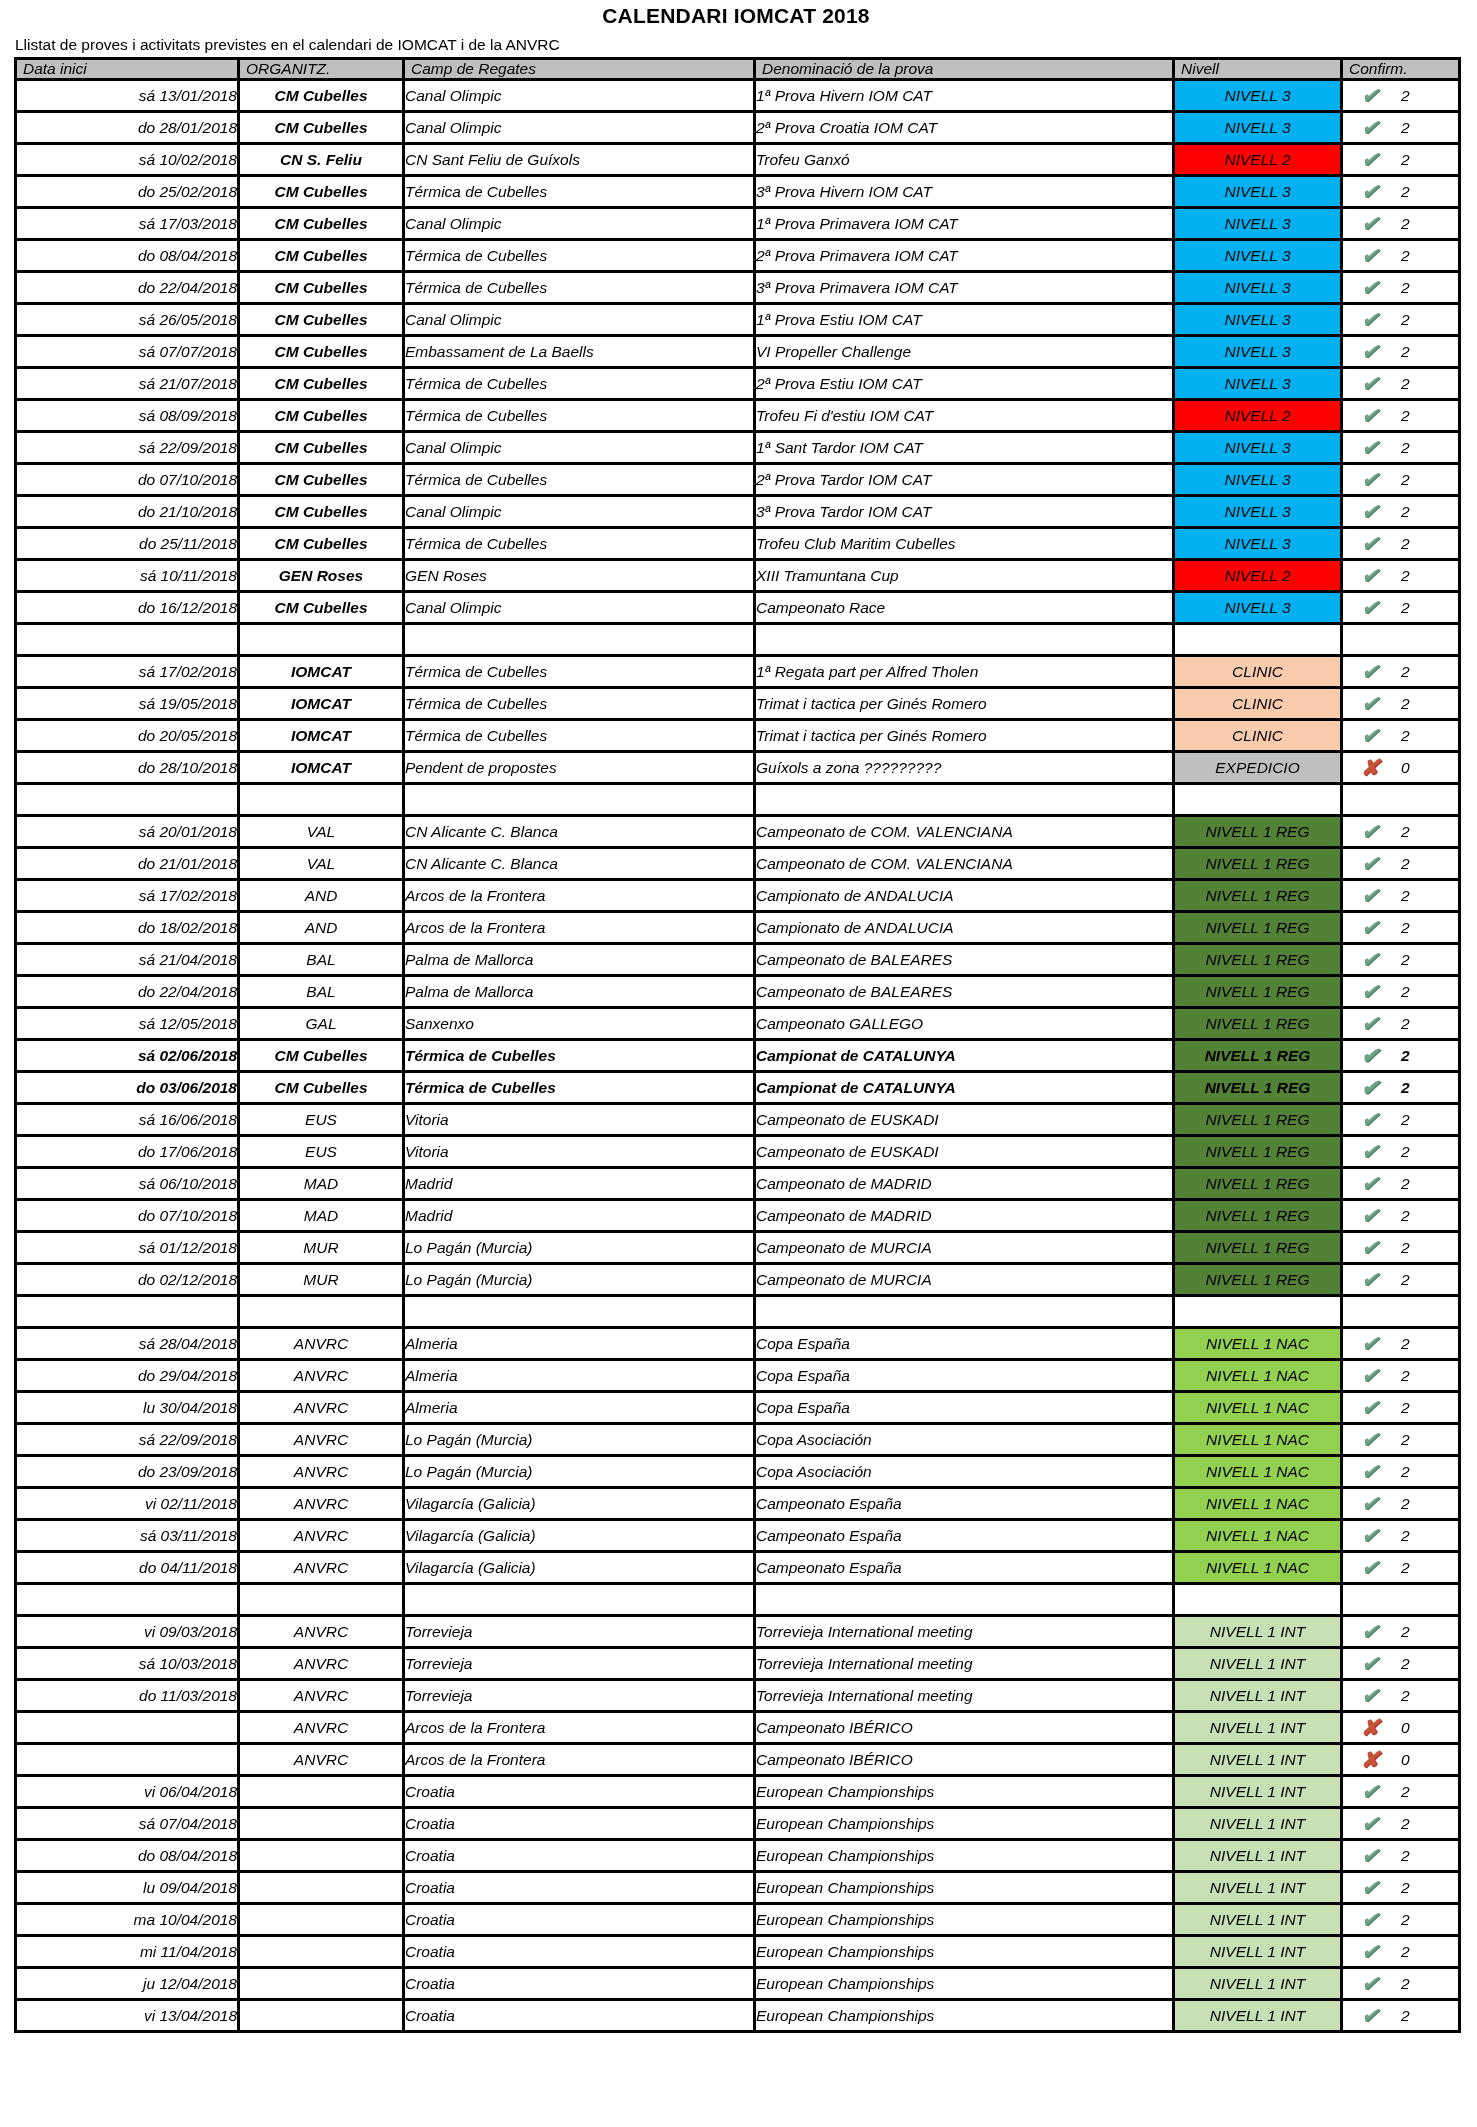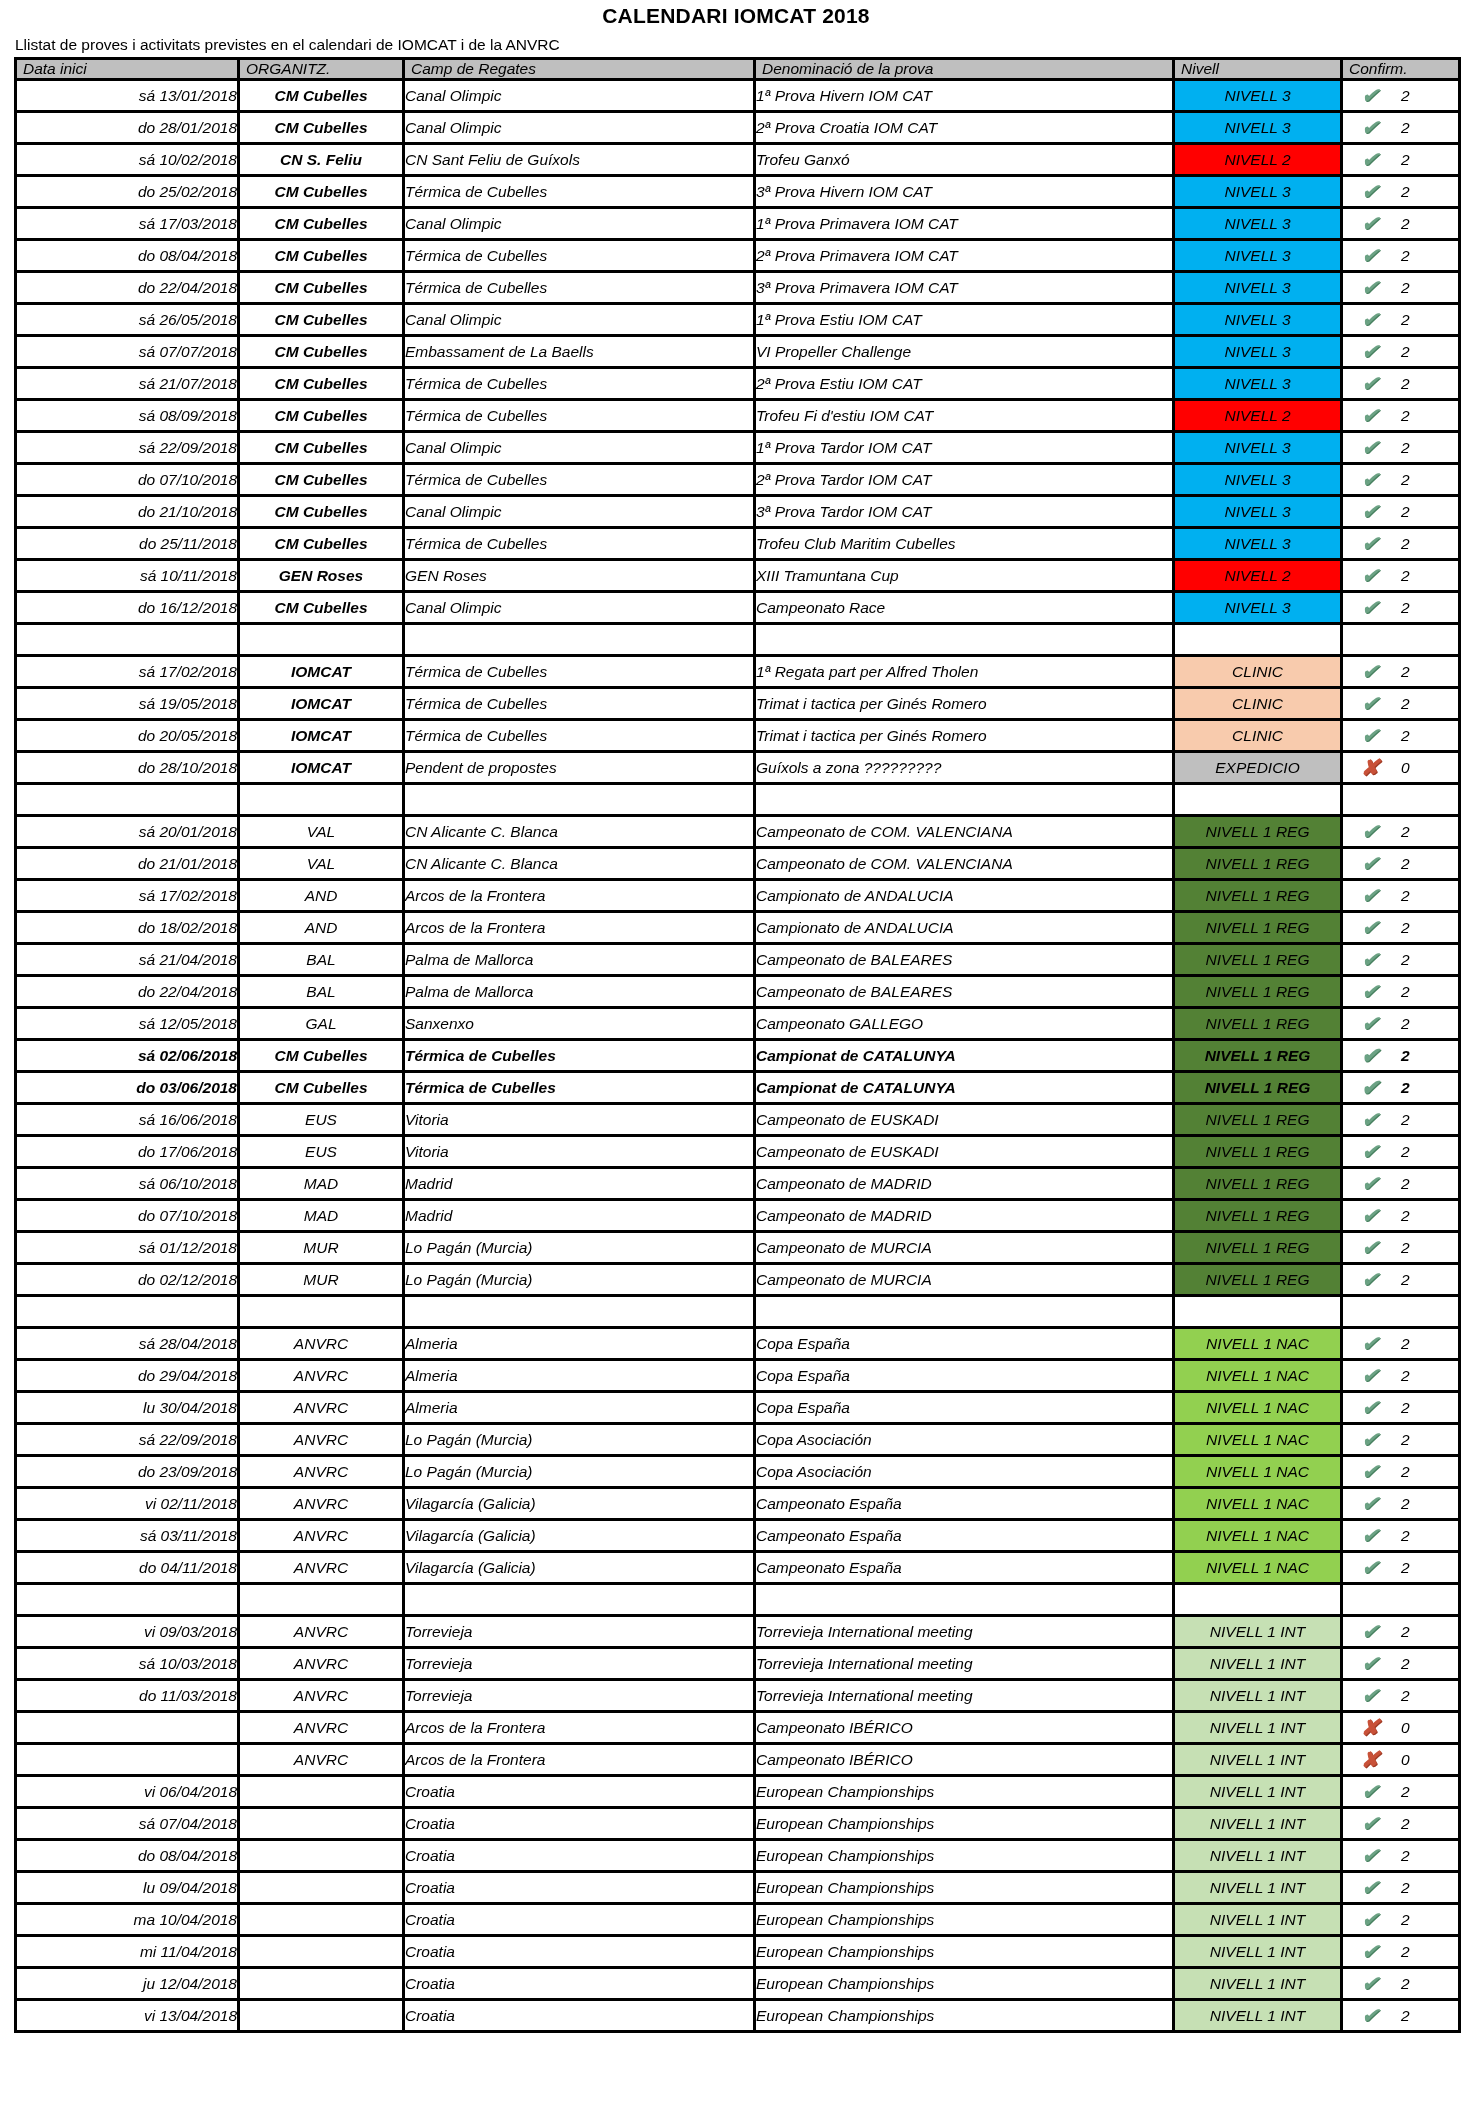--- a/index.html
+++ b/index.html
@@ -205,21 +205,21 @@
           <div class="confirm-wrap">
             <span class="confirm-icon icon-check">✔</span>
             <span class="confirm-num">2</span>
           </div>
         </td>
       </tr>
       <tr>
         <td class="col-date">sá 22/09/2018</td>
         <td class="col-org org-bold">CM Cubelles</td>
         <td class="col-camp">Canal Olimpic</td>
-        <td class="col-prova">1ª Prova Tardor IOM CAT</td>
+        <td class="col-prova">1ª Sant Tardor IOM CAT</td>
         <td class="col-nivell" style="background: rgb(0, 176, 240);">NIVELL 3</td>
         <td class="col-confirm">
           <div class="confirm-wrap">
             <span class="confirm-icon icon-check">✔</span>
             <span class="confirm-num">2</span>
           </div>
         </td>
       </tr>
       <tr>
         <td class="col-date">do 07/10/2018</td>

